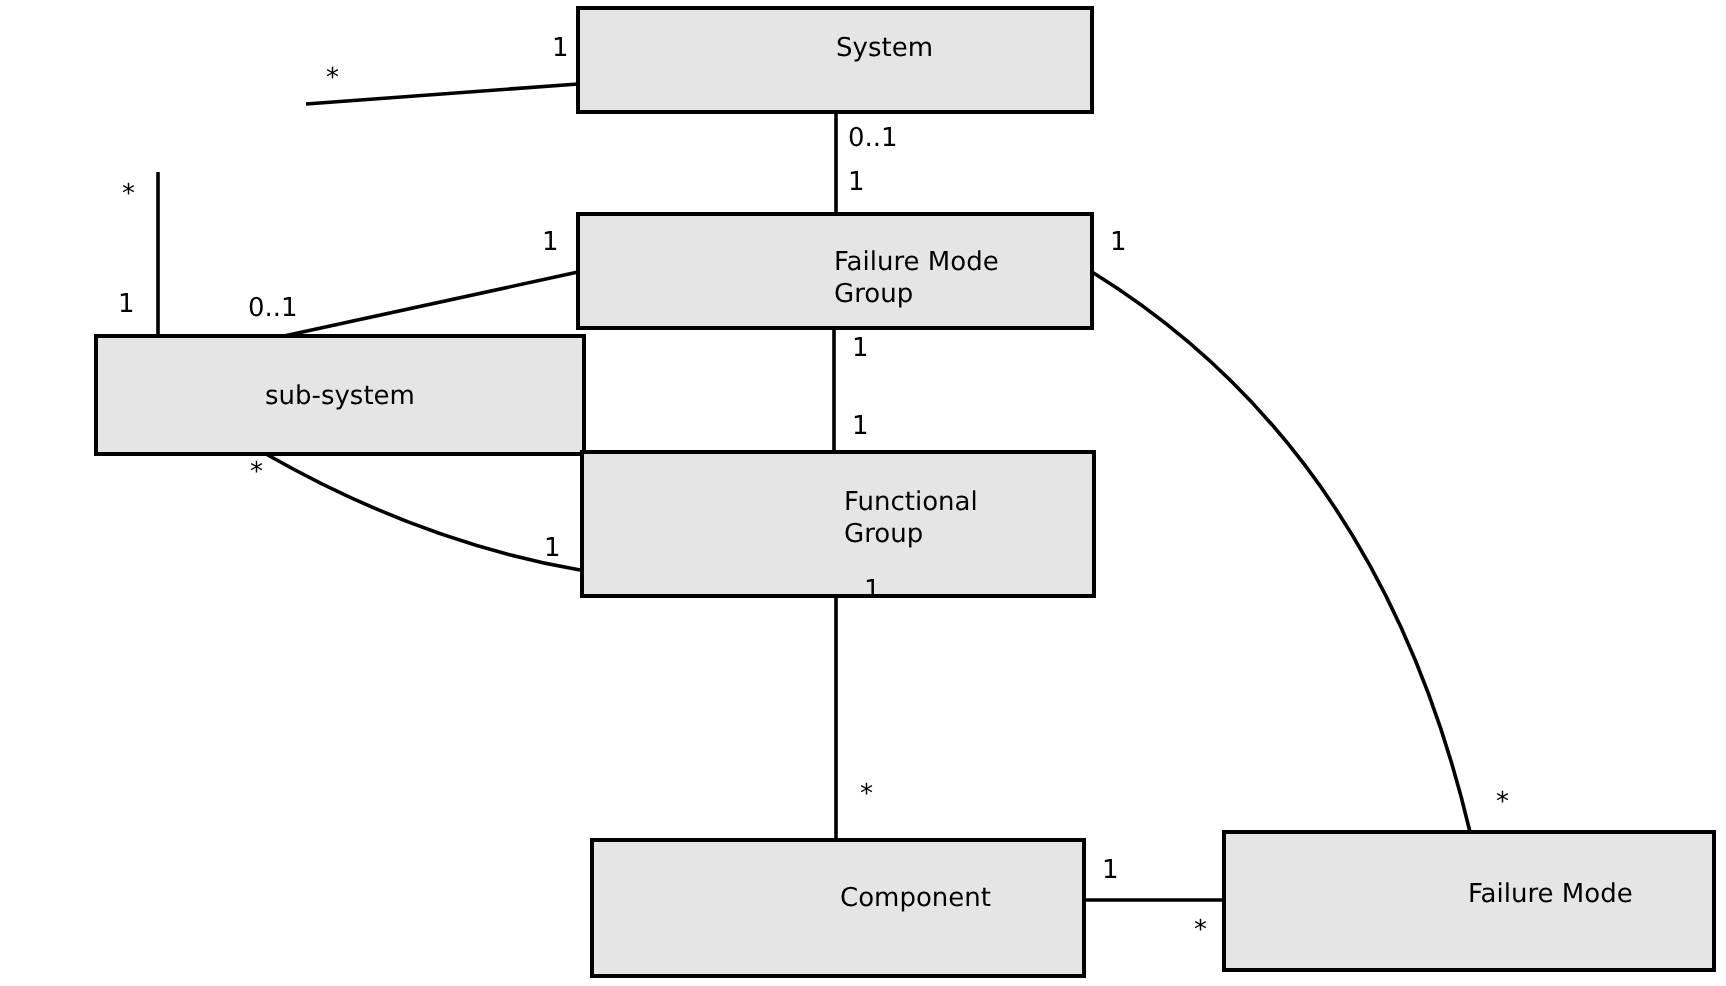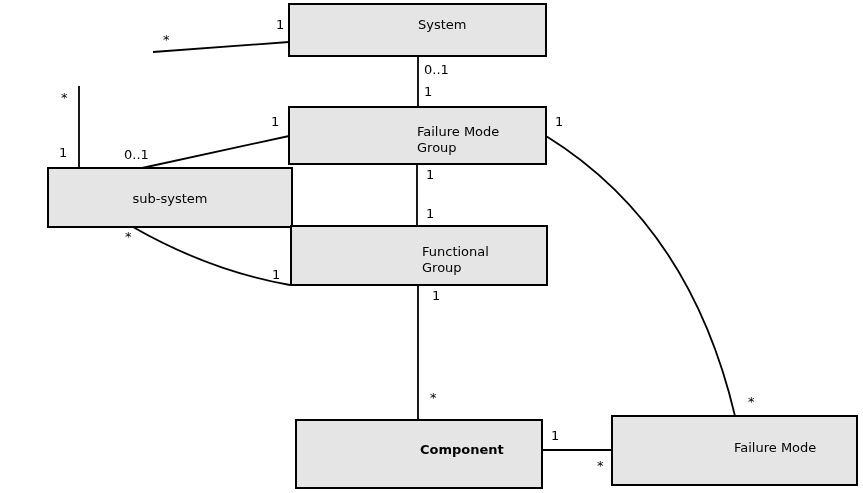--- a/index.html
+++ b/index.html
@@ -41,24 +41,24 @@
   }
   
   #b-dfm    { left: 4px;   top: 15px;  width: 150px; height: 73px; }
   #b-dfm .lbl    { left: 73px;  top: 22px; }
   #b-system { left: 288px; top: 3px;   width: 259px; height: 54px; }
   #b-system .lbl { left: 128px; top: 12px; }
   #b-fmg    { left: 288px; top: 106px; width: 259px; height: 59px; }
   #b-fmg .lbl    { left: 127px; top: 16px; }
   #b-subsys { left: 0px;   top: 167px; width: 246px; height: 61px; margin-left: 47px; }
   #b-subsys .lbl { left: 0px; top: 22px; width: 100%; text-align: center; }
-  #b-fg     { left: 290px; top: 225px; width: 258px; height: 61px; }
+  #b-fg     { left: 290px; top: 225px; width: 258px; height: 74px; }
   #b-fg .lbl     { left: 130px; top: 17px; }
   #b-comp   { left: 295px; top: 419px; width: 248px; height: 70px; }
-  #b-comp .lbl   { left: 123px; top: 21px; font-weight: bold; }
+  #b-comp .lbl   { left: 123px; top: 21px; }
   #b-fm     { left: 611px; top: 415px; width: 247px; height: 71px; }
   #b-fm .lbl     { left: 121px; top: 23px; }
 </style>
 </head>
 <body>
 
 <div class="canvas">
 
   <svg class="wires" viewBox="0 0 863 493" xmlns="http://www.w3.org/2000/svg">
     <path d="M153,52 L289,42"></path>

